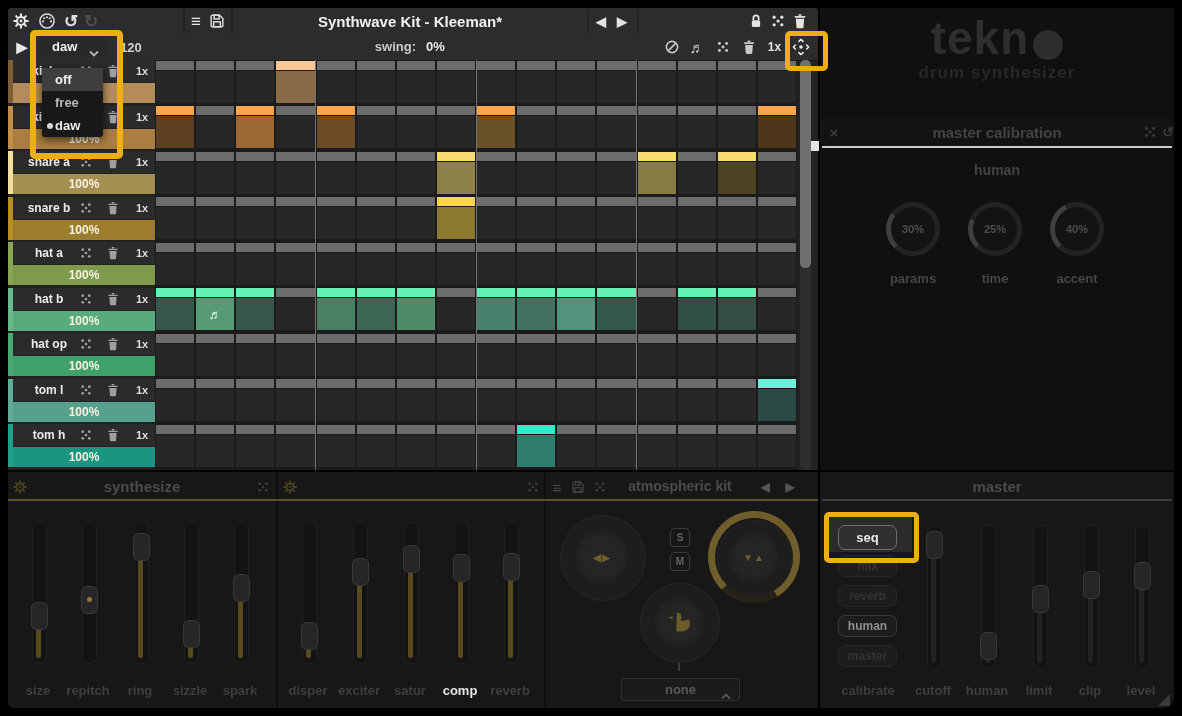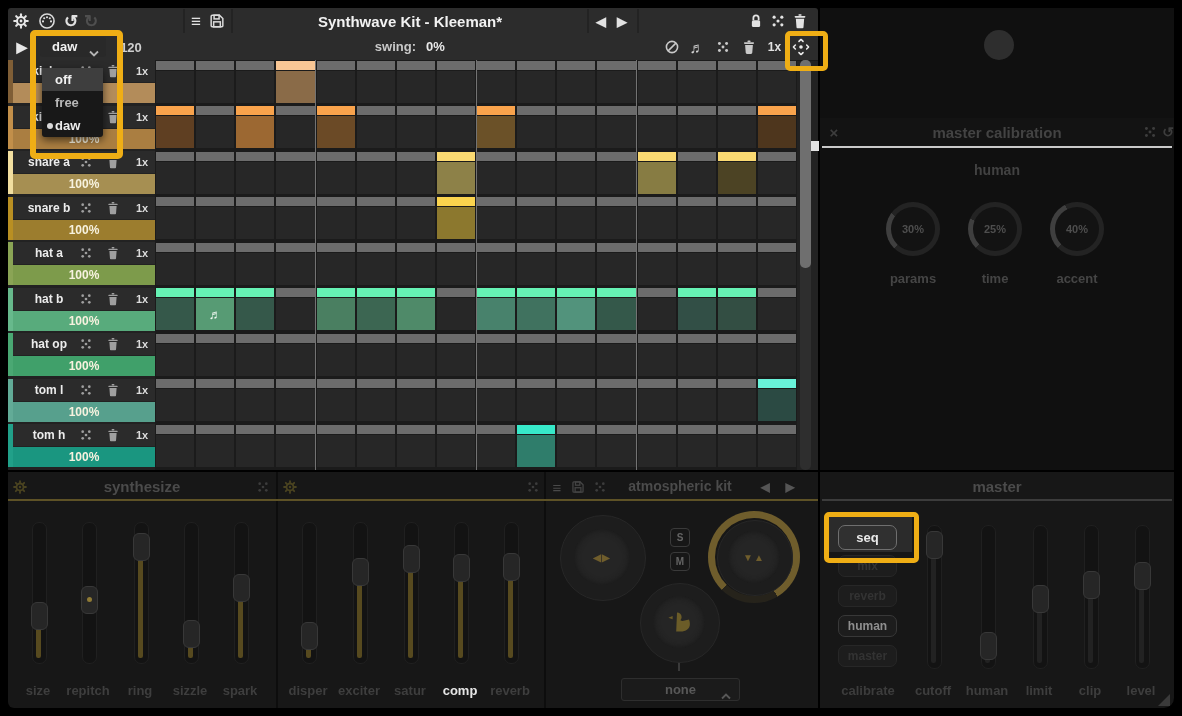--- a/index.html
+++ b/index.html
@@ -31,22 +31,24 @@
         </svg>
     </span>
   </div>
   <div class="abs ctr" style="left:110px;top:34px;width:42px;height:26px;font-size:13px;color:#cfcfcf;">120</div>
   <div class="abs" style="left:352px;top:34px;width:64px;height:26px;line-height:26px;text-align:right;font-size:13px;color:#c9c9c9;">swing:</div>
   <div class="abs" style="left:426px;top:34px;width:36px;height:26px;line-height:26px;font-size:13px;color:#e8e8e8;">0%</div>
   <div class="abs ctr" style="left:762px;top:34px;width:25px;height:26px;font-size:12px;color:#e2e2e2;">1x</div>
 
   <div class="abs" style="left:820px;top:8px;width:354px;height:462px;background:#101010;"></div>
   <div class="abs ctr" style="left:820px;top:12px;width:354px;height:52px;">
+    <span style="font-size:46px;color:#2e2e2e;letter-spacing:1px;">tekn</span>
     <span style="display:inline-block;width:30px;height:30px;border-radius:50%;background:#2e2e2e;margin-left:4px;margin-top:14px;"></span>
   </div>
+  <div class="abs ctr" style="left:820px;top:62px;width:354px;height:22px;font-size:17px;letter-spacing:1px;color:#282828;">drum synthesizer</div>
 
   <div class="abs" style="left:820px;top:118px;width:354px;height:28px;background:#131313;"></div>
   <div class="abs ctr" style="left:900px;top:119px;width:194px;height:26px;font-size:15px;color:#434343;">master calibration</div>
   <div class="abs ctr" style="left:824px;top:119px;width:20px;height:26px;font-size:15px;color:#3d3d3d;">×</div>
   <div class="abs ctr" style="left:900px;top:160px;width:194px;height:20px;font-size:14px;color:#424242;">human</div>
 
   <div class="abs" style="left:8px;top:472px;width:810px;height:236px;background:#171717;border-radius:0 0 0 6px;"></div>
   <div class="abs" style="left:820px;top:472px;width:354px;height:236px;background:#171717;border-radius:0 0 10px 0;"></div>
 
   <div class="abs ctr" style="left:60px;top:473px;width:164px;height:26px;font-size:15px;color:#4b4b4b;">synthesize</div>

